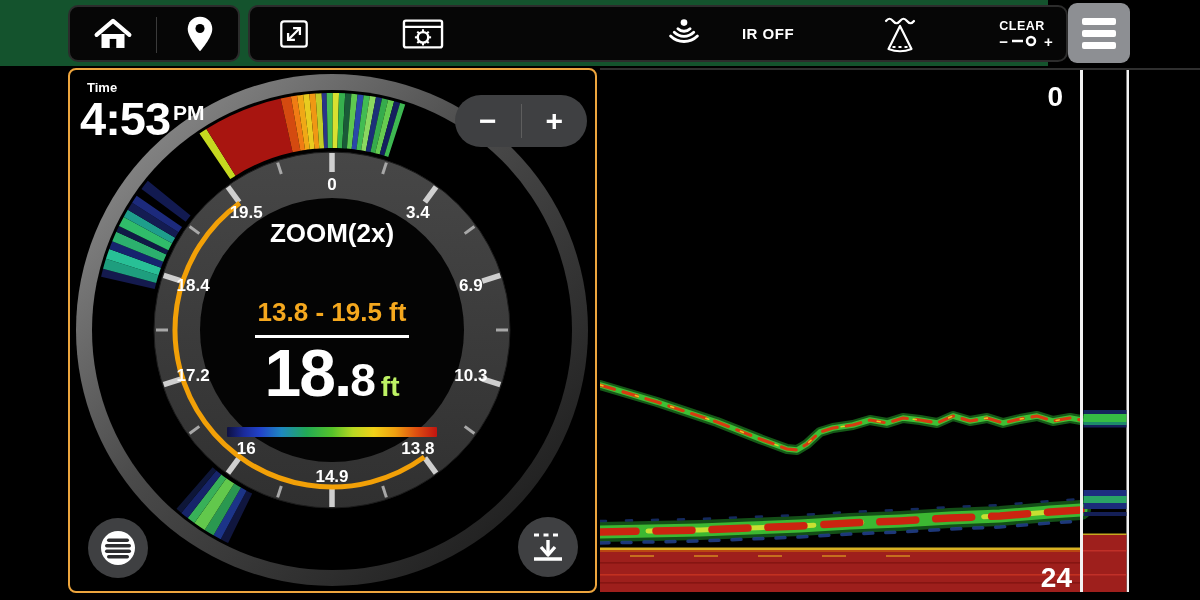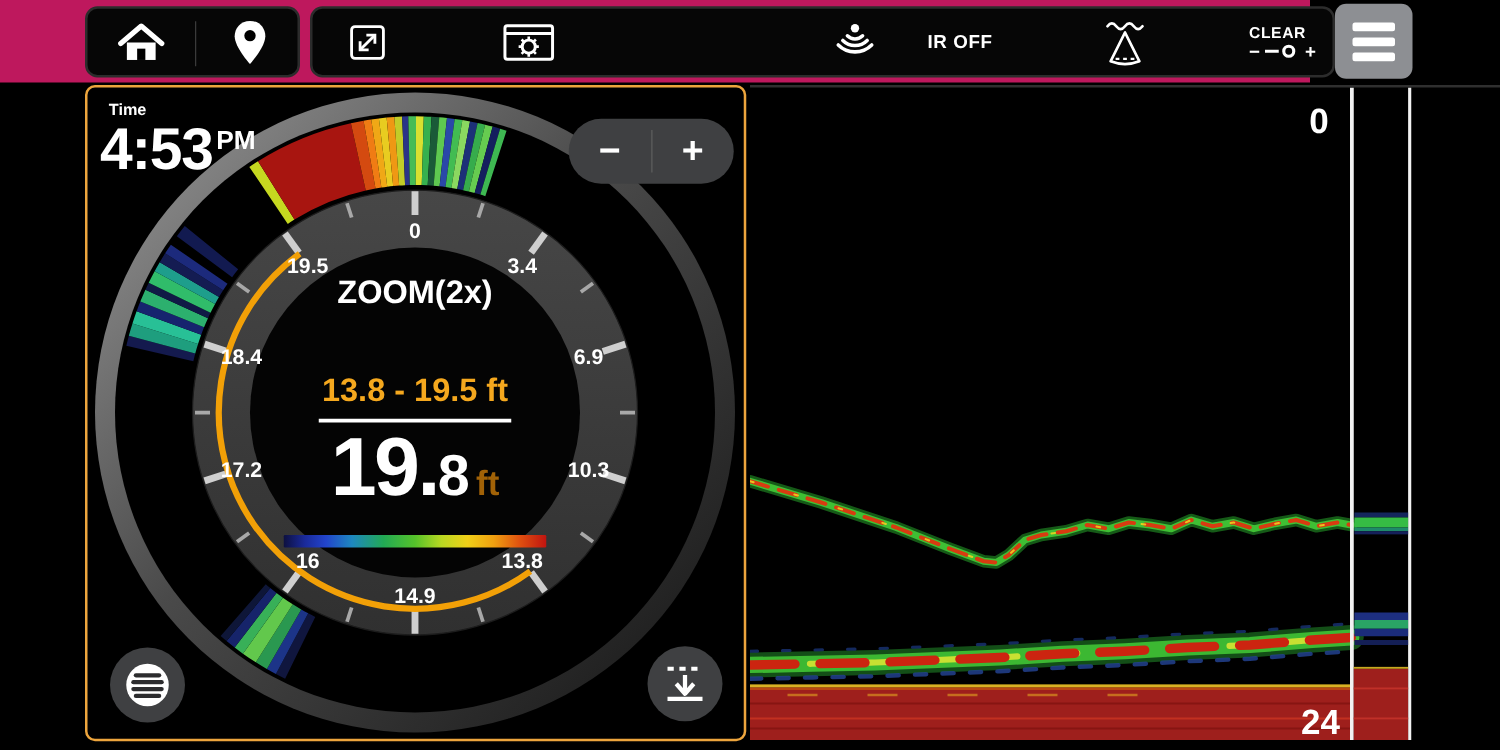--- a/index.html
+++ b/index.html
@@ -1,18 +1,18 @@
 <!DOCTYPE html>
 <html><head>
 <meta charset="utf-8">
 <style>
   html,body{margin:0;padding:0;background:#000;width:1200px;height:600px;overflow:hidden;
     font-family:"Liberation Sans","DejaVu Sans",sans-serif;-webkit-font-smoothing:antialiased;}
   
-  #toolbar{position:absolute;left:0;top:0;width:1048px;height:66px;background:#be185d;}
+  #toolbar{position:absolute;left:0;top:0;width:1048px;height:66px;background:#14532d;}
   .tb-group{position:absolute;top:5px;height:57px;border:2px solid #2c2c2c;border-radius:10px;background:#060606;box-sizing:border-box;}
   .tb-btn{position:absolute;top:0;height:100%;display:flex;align-items:center;justify-content:center;cursor:pointer;}
   .tb-divider{position:absolute;top:10px;width:1px;height:36px;background:#3a3a3a;}
   .ir-label{color:#fff;font-weight:700;font-size:15px;letter-spacing:.5px;}
   .clear-wrap{display:flex;flex-direction:column;align-items:flex-start;gap:1px;color:#fff;}
   .clear-label{font-size:12.5px;font-weight:700;letter-spacing:.5px;}
   .clear-row{display:flex;align-items:center;gap:3px;font-weight:700;font-size:15px;line-height:1;}
   #menu-btn{position:absolute;left:1068px;top:3px;width:62px;height:60px;background:#8d8f93;border-radius:9px;
     display:flex;flex-direction:column;align-items:center;justify-content:center;gap:5px;cursor:pointer;}
   #menu-btn .bar{width:34px;height:7px;border-radius:2px;background:#fff;}
@@ -28,21 +28,21 @@
     display:flex;z-index:5;}
   .pill-half{flex:1;display:flex;align-items:center;justify-content:center;color:#fff;font-size:30px;font-weight:700;cursor:pointer;}
   .pill-sep{width:1px;height:34px;background:#5e5e5e;align-self:center;}
   #center-display{position:absolute;left:122px;top:148px;width:280px;text-align:center;color:#fff;z-index:4;}
   #mode-text{font-size:26px;font-weight:700;line-height:30px;}
   #range-text{font-size:26px;font-weight:700;line-height:32px;color:#f5a81e;margin-top:48px;}
   #center-divider{width:154px;height:3px;background:#fff;margin:7px auto 4px auto;}
   #depth-row{line-height:62px;white-space:nowrap;}
   #depth-int{font-size:66px;font-weight:700;letter-spacing:-2px;}
   #depth-frac{font-size:46px;font-weight:700;}
-  #depth-unit{font-size:28px;font-weight:700;color:#a16207;margin-left:5px;}
+  #depth-unit{font-size:28px;font-weight:700;color:#bef264;margin-left:5px;}
   #spectrum-bar{width:210px;height:10px;margin:5px auto 0 auto;border-radius:1px;
     background:linear-gradient(90deg,#0d1040 0%,#1a2a9a 8%,#2244cc 16%,#1e88c0 26%,#22aa55 38%,#55c22a 50%,#b8d822 60%,#f0d018 70%,#f0a010 80%,#e05010 90%,#c01410 100%);}
   .circle-btn{position:absolute;width:60px;height:60px;border-radius:50%;background:#3f4042;z-index:5;
     display:flex;align-items:center;justify-content:center;cursor:pointer;}
   
   #sonar{position:absolute;left:600px;top:68px;width:600px;height:524px;background:#000;box-sizing:border-box;
     border-top:2px solid #2f2f2f;}
   svg text{font-family:"Liberation Sans","DejaVu Sans",sans-serif;}
 </style>
 </head>
@@ -246,21 +246,21 @@
     <div class="pill-half">−</div>
     <div class="pill-sep"></div>
     <div class="pill-half">+</div>
   </div>
 
   <div id="center-display">
     <div id="mode-text">ZOOM(2x)</div>
     <div id="range-text">13.8 - 19.5 ft</div>
     <div id="center-divider"></div>
     <div id="depth-row">
-      <span id="depth-int">19.</span><span id="depth-frac">8</span><span id="depth-unit">ft</span>
+      <span id="depth-int">18.</span><span id="depth-frac">8</span><span id="depth-unit">ft</span>
     </div>
     <div id="spectrum-bar"></div>
   </div>
 
   <div class="circle-btn" style="left:18px;top:448px;">
     <svg width="38" height="38" viewBox="0 0 38 38">
       <circle cx="19" cy="19" r="17" fill="#fff"></circle>
       <g fill="#2c2c2e">
         <rect x="8" y="9.5" width="22" height="3.4" rx="1.7"></rect>
         <rect x="6" y="15" width="26" height="3.4" rx="1.7"></rect>

